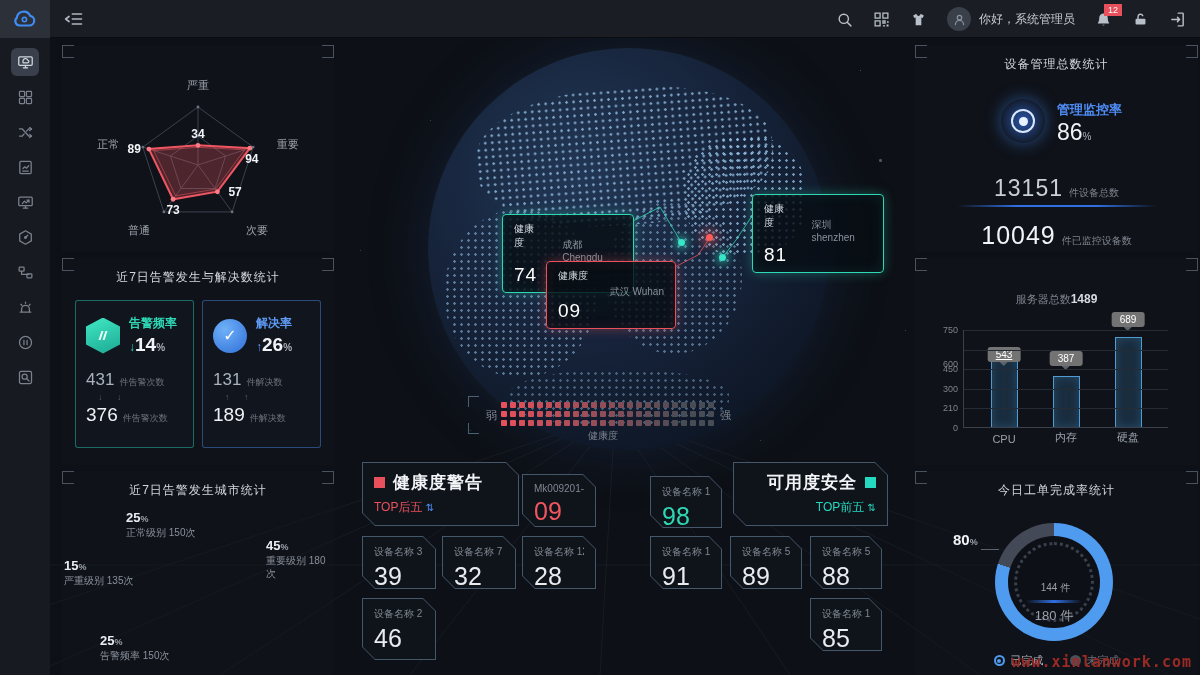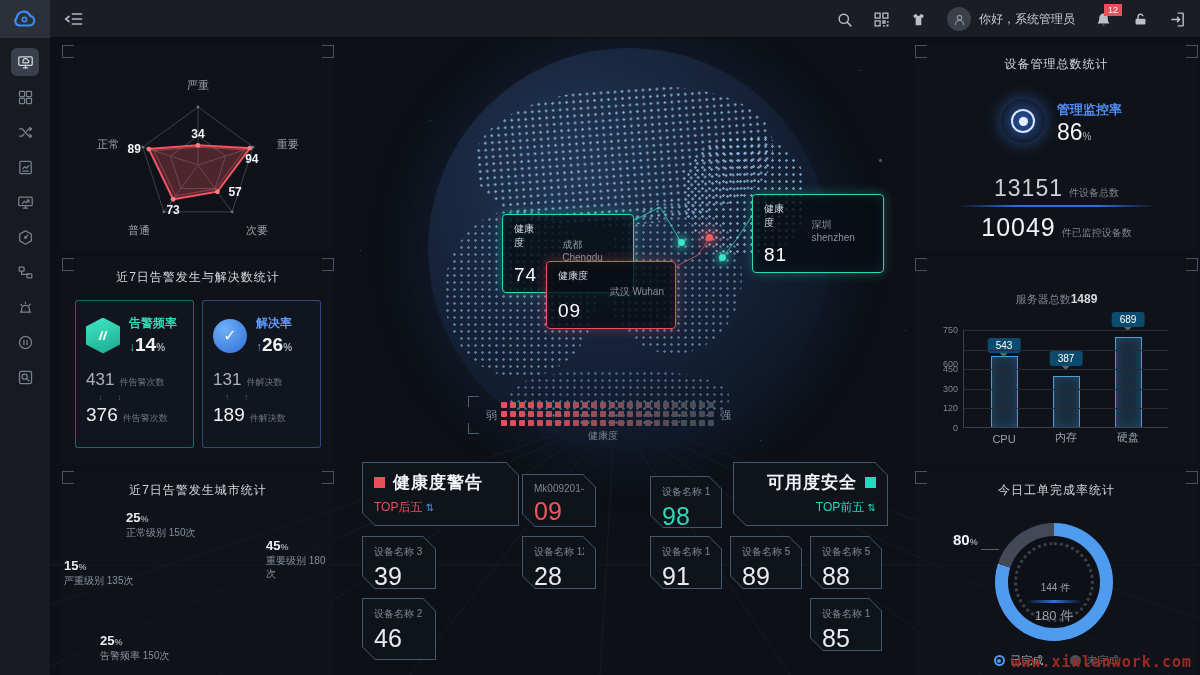--- a/index.html
+++ b/index.html
@@ -170,21 +170,21 @@
 
   
   .rsub { position:absolute; top:34px; width:100%; text-align:center; font-size:11px; color:#7d838d; }
   .rsub b { color:#d6dbe2; margin-left:0; font-size:12px; }
   .plot { position:absolute; left:48px; top:72px; width:205px; height:98px;
           border-left:1px solid #3a414d; border-bottom:1px solid #3a414d; }
   .gline { position:absolute; left:0; width:100%; height:1px; background:#262c36; }
   .ytick { position:absolute; right:210px; font-size:9px; color:#7d838d; transform:translateY(-50%); }
   .rbar { position:absolute; bottom:0; width:27px; background:rgba(64,140,200,.22);
           border:1px solid #4f9bd4; border-bottom:none; box-shadow:inset 0 0 10px rgba(80,160,220,.25); }
-  .chip { position:absolute; transform:translateX(-50%); background:#0c4a6e; color:#fff;
+  .chip { position:absolute; transform:translateX(-50%); background:#737373; color:#fff;
           font-size:10px; padding:2px 8px; border-radius:3px; white-space:nowrap; }
   .chip::after { content:''; position:absolute; left:50%; bottom:-4px; transform:translateX(-50%);
           border:4px solid transparent; border-top-color:#5c626c; border-bottom:none; }
   .xcat { position:absolute; bottom:-18px; transform:translateX(-50%); font-size:11px; color:#9aa1ab; }
 
   
   .gauge { position:absolute; left:80px; top:52px; width:118px; height:118px; border-radius:50%; }
   .gauge::after { content:''; position:absolute; inset:13px; background:#0d1016; border-radius:50%; }
   .gauge-dash { position:absolute; left:99px; top:71px; width:80px; height:80px; border-radius:50%;
                 border:3px dotted #3a414d; }
@@ -648,20 +648,27 @@
       <div class="dval red">09</div>
       </div>
   </div>
   <div class="dcard" style="left:362px;top:536px;width:74px;height:53px;">
     <span class="bz"></span>
       <div class="in">
       <div class="dname">设备名称 3</div>
       <div class="dval">39</div>
       </div>
   </div>
+  <div class="dcard" style="left:442px;top:536px;width:74px;height:53px;">
+    <span class="bz"></span>
+      <div class="in">
+      <div class="dname">设备名称 7</div>
+      <div class="dval">32</div>
+      </div>
+  </div>
   <div class="dcard" style="left:522px;top:536px;width:74px;height:53px;">
     <span class="bz"></span>
       <div class="in">
       <div class="dname">设备名称 12</div>
       <div class="dval">28</div>
       </div>
   </div>
   <div class="dcard" style="left:362px;top:598px;width:74px;height:62px;">
     <span class="bz"></span>
       <div class="in">
@@ -722,40 +729,40 @@
     <div class="cam-icon">
         <span class="cam-ring">
           <span class="cam-dot"></span>
         </span>
       </div>
     <div class="rate-label">管理监控率</div>
     <div class="rate-val"><span>86</span><span class="unit-sm">%</span></div>
     <div class="stat-line" style="top:122px;margin-top:8px;">
       <b>13151</b><span>件设备总数</span></div>
     <div class="bluediv"></div>
-    <div class="stat-line em" style="top:168px;">
+    <div class="stat-line em" style="top:176px;">
       <b>10049</b><span>件已监控设备数</span></div>
   </div>
 
   <div class="panel bc" style="left:915px;top:258px;width:283px;height:207px;">
     <div class="rsub">
       <span>服务器总数</span><b>1489</b></div>
     <div class="plot" id="res-plot">
       <div class="rbar" id="bar0" style="left: 27px; height: 71px;"></div>
       <div class="rbar" id="bar1" style="left: 89px; height: 51px;"></div>
       <div class="rbar" id="bar2" style="left: 151px; height: 90px;"></div>
-      <div class="chip" id="chip0" style="left: 40px; top: 8px; text-decoration: underline;">543</div>
+      <div class="chip" id="chip0" style="left: 40px; top: 17px; text-decoration: underline;">543</div>
       <div class="chip" id="chip1" style="left: 102px; top: 21.432px;">387</div>
       <div class="chip" id="chip2" style="left: 164px; top: -18.0293px;">689</div>
       <div class="xcat" style="left:40px;">CPU</div>
       <div class="xcat" style="left:102px;">内存</div>
       <div class="xcat" style="left:164px;">硬盘</div>
     <div class="ytick" style="top: 98px;">0</div>
         <div class="gline" style="top: 78.4px;"></div>
-        <div class="ytick" style="top: 78.4px;">120</div>
+        <div class="ytick" style="top: 78.4px;">210</div>
         <div class="gline" style="top: 58.8px;"></div>
         <div class="ytick" style="top: 58.8px;">300</div>
         <div class="gline" style="top: 39.2px;"></div>
         <div class="ytick" style="top: 39.2px;">450</div>
         <div class="gline" style="top: 19.6px;"></div>
         <div class="ytick" style="top: 34px;">600</div>
         <div class="gline" style="top: 0px;"></div>
         <div class="ytick" style="top: 0px;">750</div>
       </div>
   </div>

